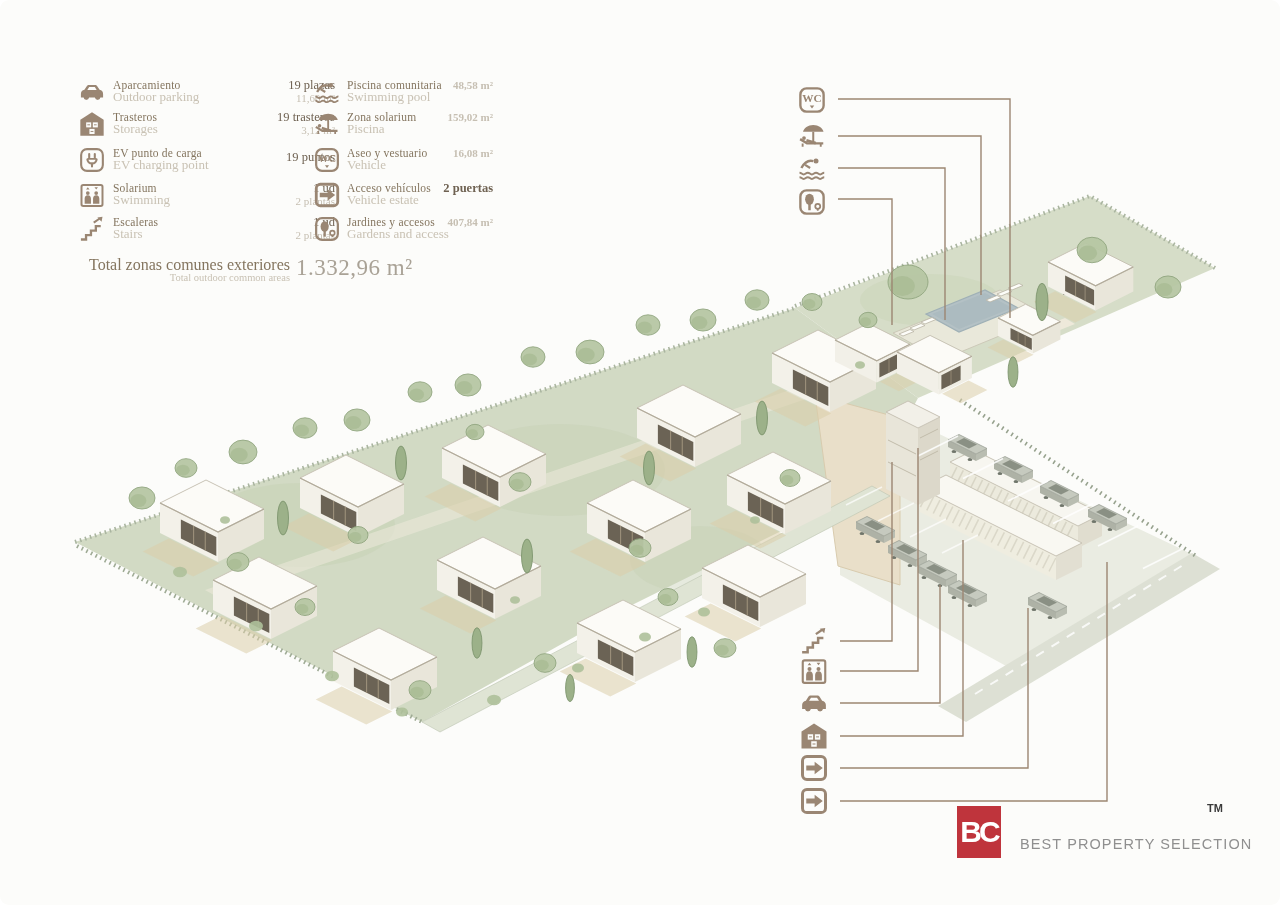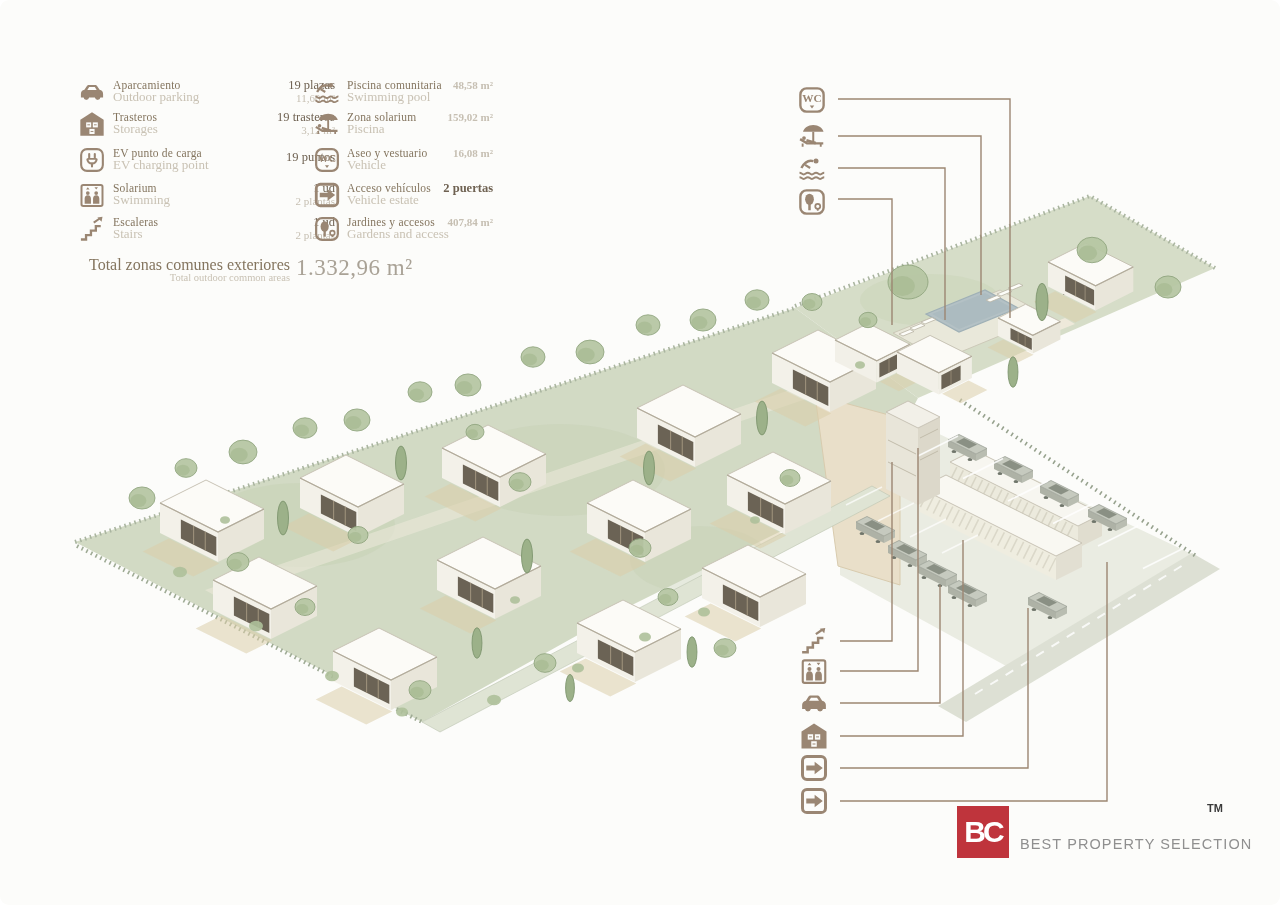--- a/index.html
+++ b/index.html
@@ -22,21 +22,21 @@
   .c2 .vl{left:99px;width:81px;font-weight:bold;}
   .total-label{position:absolute;left:70px;top:259px;width:220px;text-align:right;line-height:12.5px;}
   .total-label .es{font-size:16px;color:#84755f;}
   .total-label .en{font-size:10.5px;color:#c9c2b4;}
   .total-value{position:absolute;left:296px;top:255px;font-size:23px;color:#a9a296;letter-spacing:.5px;}
   
   .cicon{position:absolute;width:30px;height:30px;color:#9a8673;}
   .cicon svg{width:30px;height:30px;}
   
   .logo{position:absolute;left:957px;top:804px;width:300px;height:62px;font-family:"Liberation Sans",sans-serif;}
-  .logo-box{position:absolute;left:0;top:2px;width:52px;height:52px;background:#bf343c;
+  .logo-box{position:absolute;left:0;top:2px;width:44px;height:52px;background:#bf343c;
             color:#fff;font-weight:bold;font-size:30px;letter-spacing:-3px;
             display:flex;align-items:center;justify-content:center;}
   .logo-name{position:absolute;left:62px;top:-4px;font-size:34px;font-weight:bold;color:#3b3b3b;letter-spacing:-.5px;}
   .logo-tm{position:absolute;left:250px;top:-2px;font-size:11px;font-weight:bold;color:#3b3b3b;}
   .logo-tag{position:absolute;left:63px;top:32px;font-size:14.5px;color:#8f8f8f;letter-spacing:1.1px;}
   .hidden-defs{position:absolute;width:0;height:0;overflow:hidden;}
 </style>
 </head>
 <body>
 

